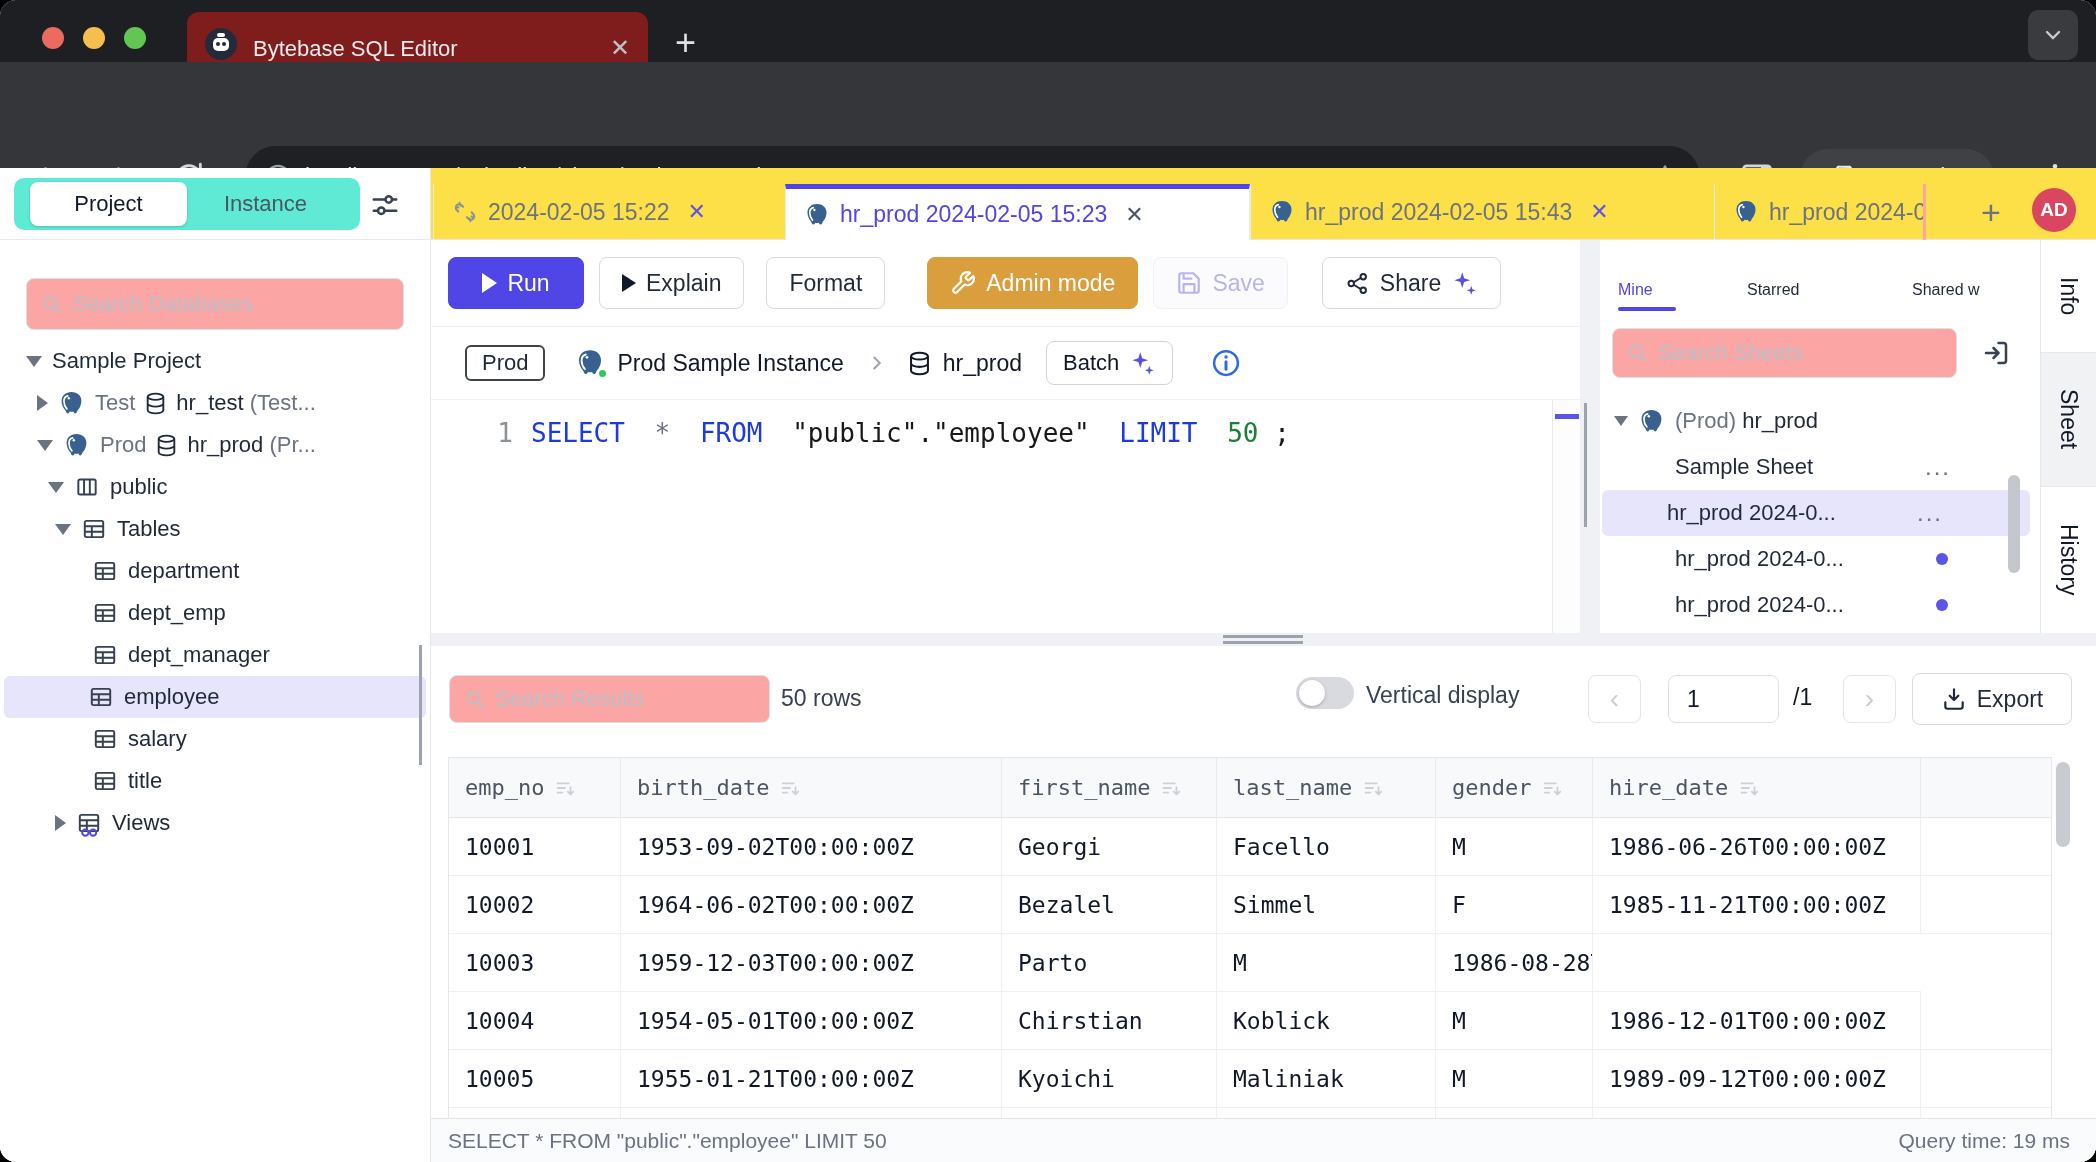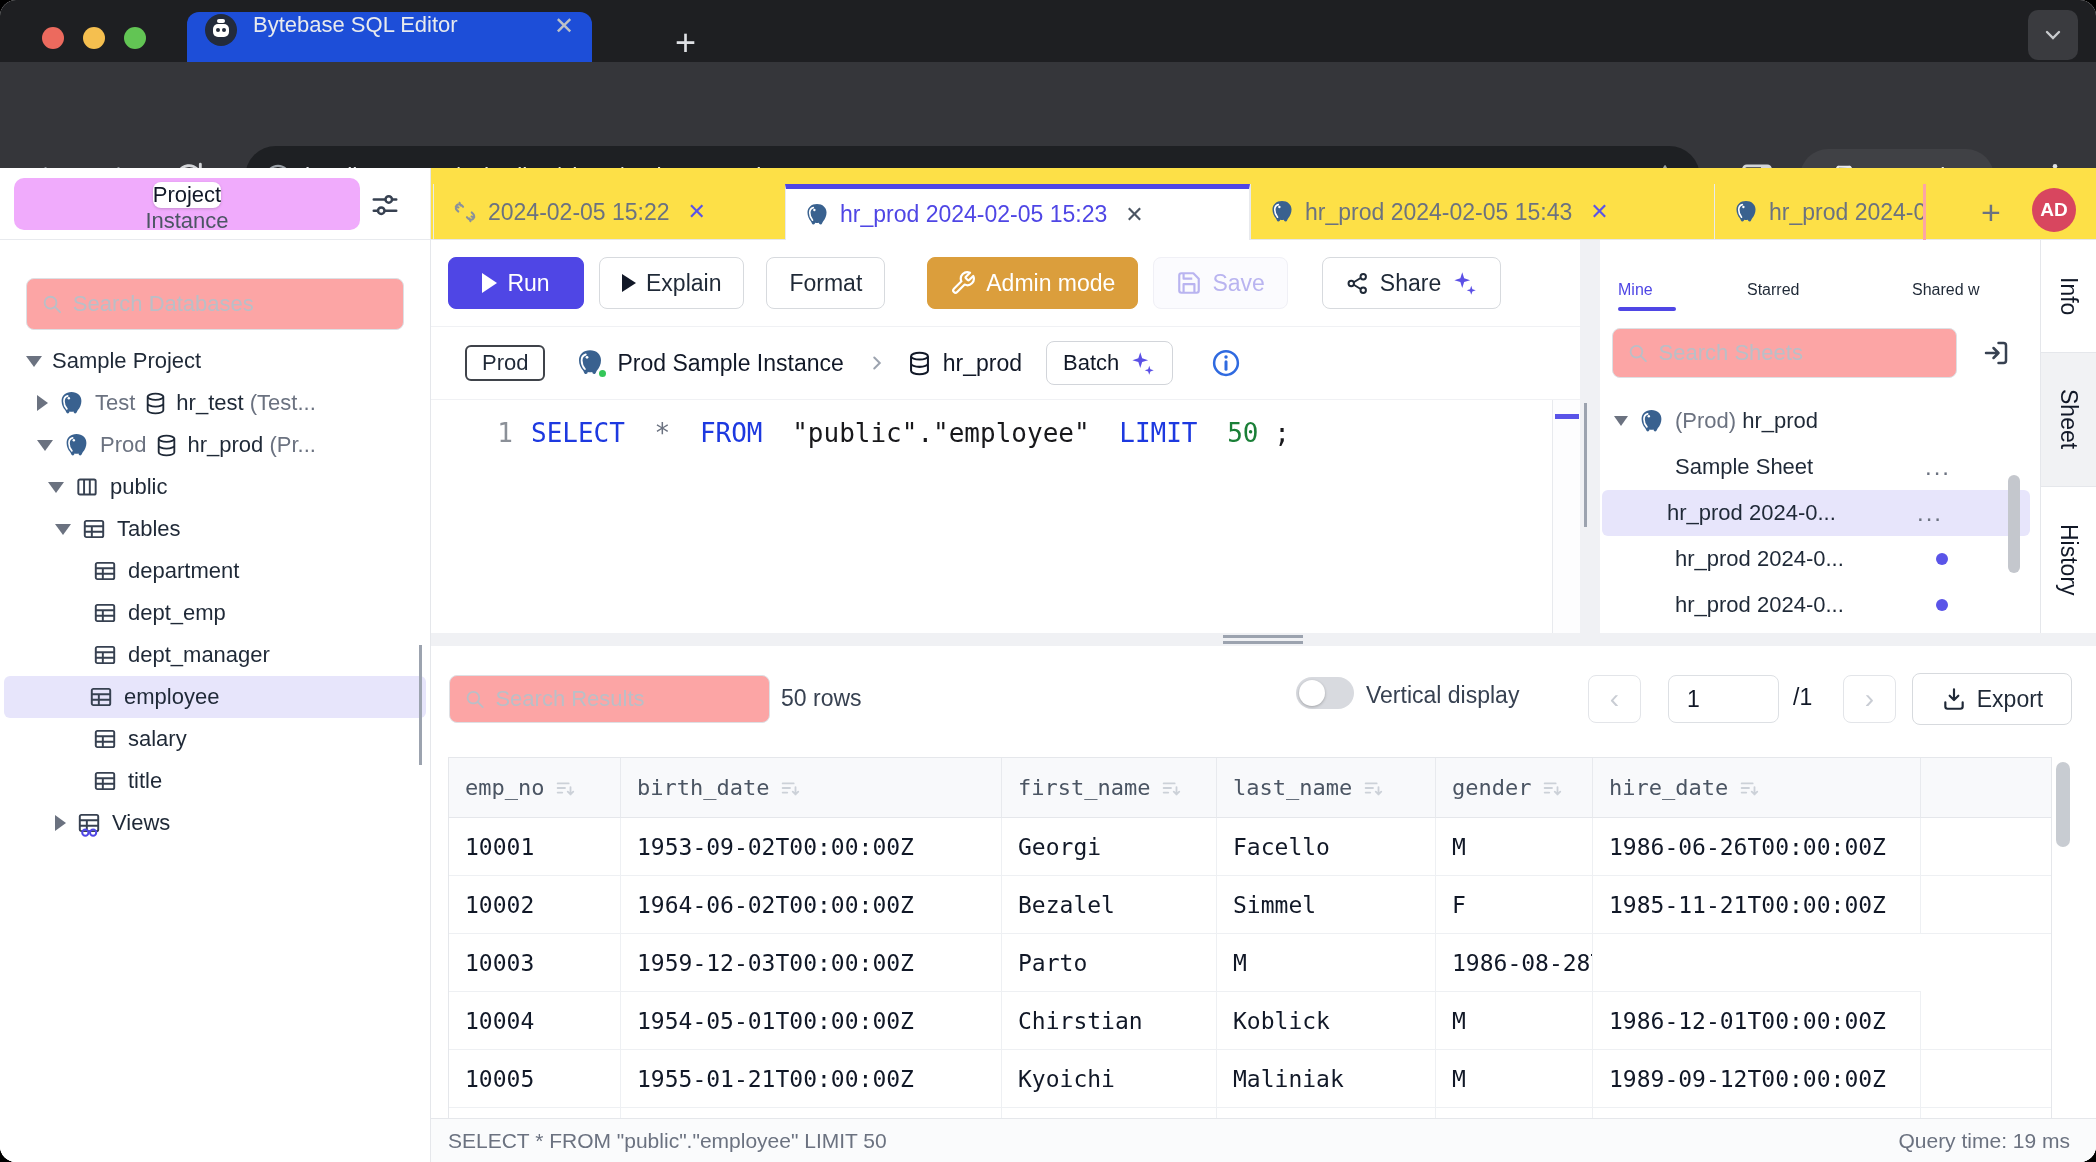--- a/index.html
+++ b/index.html
@@ -3,37 +3,37 @@
 <meta charset="utf-8">
 <style>
   * { margin:0; padding:0; box-sizing:border-box; }
   html,body { width:2096px; height:1162px; overflow:hidden; background:#000; }
   body { font-family:"Liberation Sans", sans-serif; }
   #root { position:relative; width:2096px; height:1162px; border-radius:16px; overflow:hidden; background:#fff; }
 
   
   #chrome { position:absolute; left:0; top:0; width:2096px; height:168px; background:#1e1f22; }
   .tlight { position:absolute; top:27px; width:22px; height:22px; border-radius:50%; }
-  #btab { position:absolute; left:187px; top:12px; width:405px; height:50px; background:#1d4ed8; border-radius:12px 12px 0 0; display:flex; align-items:flex-start; }
+  #btab { position:absolute; left:187px; top:12px; width:461px; height:50px; background:#7f1d1d; border-radius:12px 12px 0 0; display:flex; align-items:flex-end; }
   .btab-title { color:#e8eaed; font-size:22px; margin-left:14px; flex:1; white-space:nowrap; overflow:hidden; }
   #navbar { position:absolute; left:0; top:62px; width:2096px; height:106px; background:#35363a; }
   #urlbar { position:absolute; left:245px; top:84px; width:1455px; height:62px; border-radius:31px; background:#1e2023; display:flex; align-items:center; }
   #urltext { color:#e4e6e9; font-size:23px; margin-left:12px; flex:1; }
   .navic { position:absolute; top:98px; }
   #incog { position:absolute; left:1800px; top:87px; width:194px; height:56px; border-radius:28px; background:#404145; display:flex; align-items:center; justify-content:center; gap:12px; color:#e8eaed; font-size:23px; }
   #tabchev { position:absolute; left:2028px; top:10px; width:50px; height:50px; border-radius:10px; background:#3a3b3f; display:flex; align-items:center; justify-content:center; }
 
   
   #app { position:absolute; left:0; top:168px; width:2096px; height:994px; background:#fff; }
   #sidebar { position:absolute; left:0; top:0; width:431px; height:994px; background:#fff; border-right:1px solid #e5e7eb; }
   #main { position:absolute; left:431px; top:0; width:1665px; height:994px; }
 
   
   #sb-head { position:absolute; left:0; top:0; width:100%; height:72px; border-bottom:1px solid #e8eaee; }
-  #seg { position:absolute; left:14px; top:10px; width:346px; height:52px; background:#f0abfc; border-radius:10px; display:flex; align-items:center; padding:4px;flex-direction:column; }
+  #seg { position:absolute; left:14px; top:10px; width:346px; height:52px; background:#5eead4; border-radius:10px; display:flex; align-items:center; padding:16px; }
   .seg-item { flex:1; height:44px; border-radius:8px; display:flex; align-items:center; justify-content:center; font-size:22px; color:#4b5563; }
   .seg-item.active { background:#fff; color:#111827; box-shadow:0 1px 3px rgba(0,0,0,.18); font-weight:500; }
   #sb-filter { position:absolute; left:370px; top:22px; }
   .search-box { position:absolute; display:flex; align-items:center; gap:10px; border:1px solid #dde0e4; border-radius:8px; background:#fca5a5; padding:0 14px; }
   .search-box input { border:none; outline:none; font-size:22px; color:#374151; width:100%; font-family:"Liberation Sans",sans-serif; background:transparent; }
   .search-box input::placeholder { color:#b9bfc7; }
   #tree { position:absolute; left:0; top:172px; width:100%; }
   .trow { height:42px; display:flex; align-items:center; margin:0 4px; border-radius:6px; font-size:22px; color:#1f2937; white-space:nowrap; overflow:hidden; }
   .trow.sel { background:#e7e5fb; }
   .chev-r { width:0; height:0; border-top:8px solid transparent; border-bottom:8px solid transparent; border-left:11px solid #6b7280; margin-right:10px; flex:none; }

